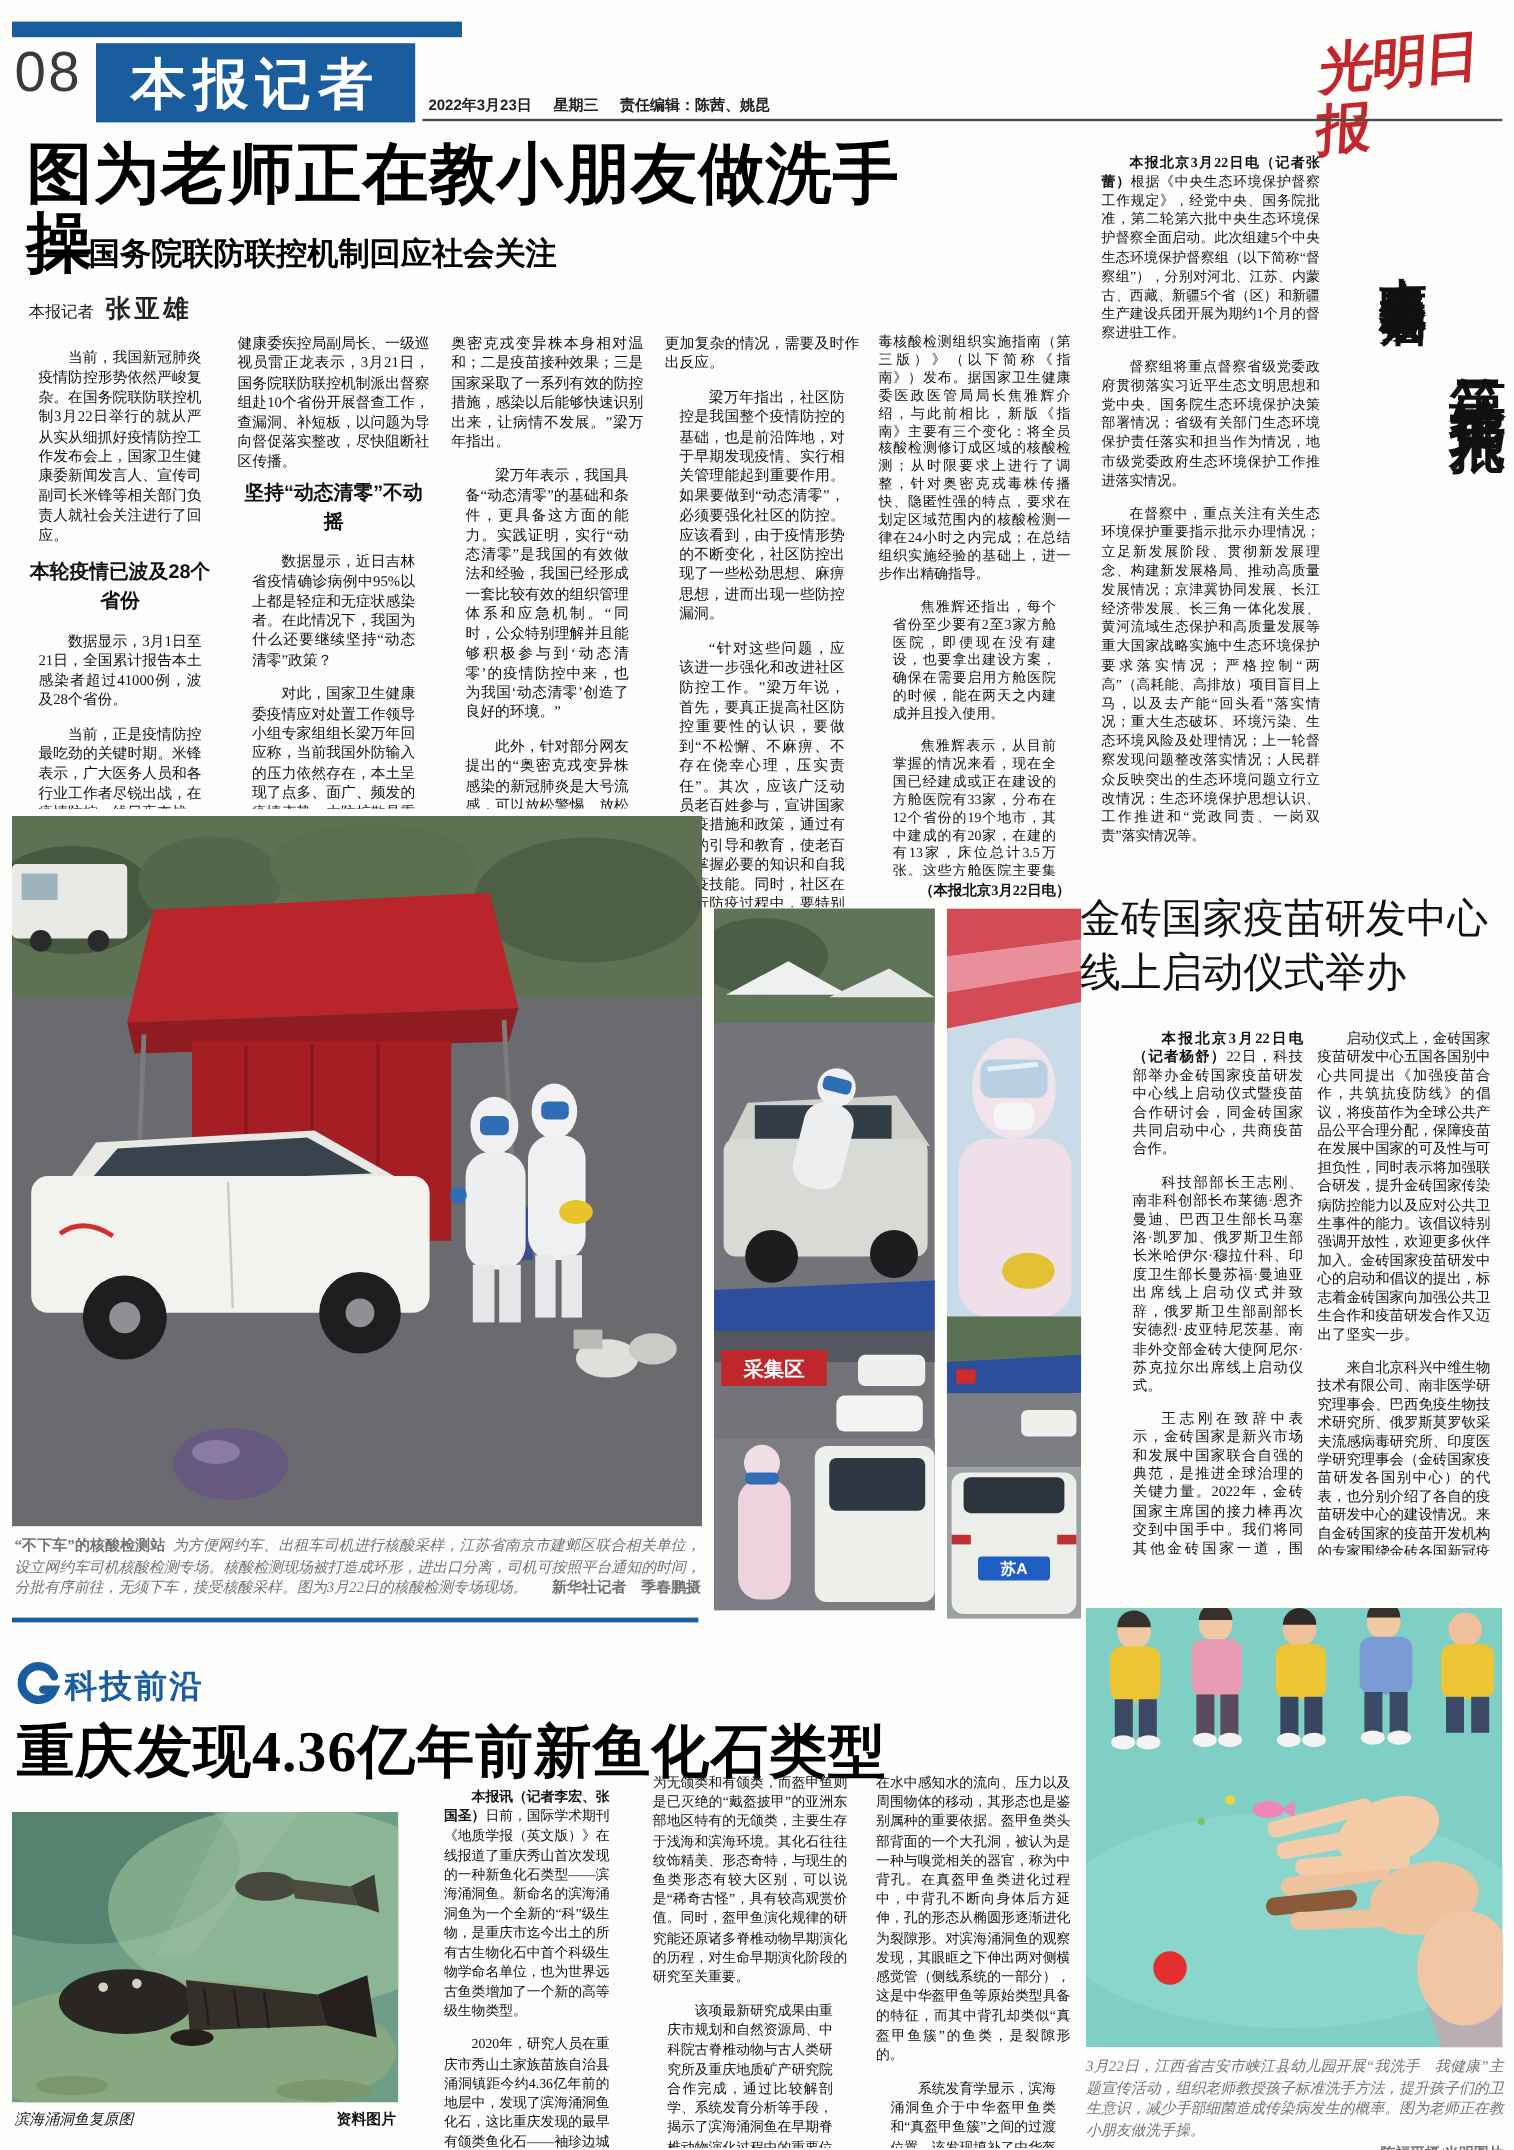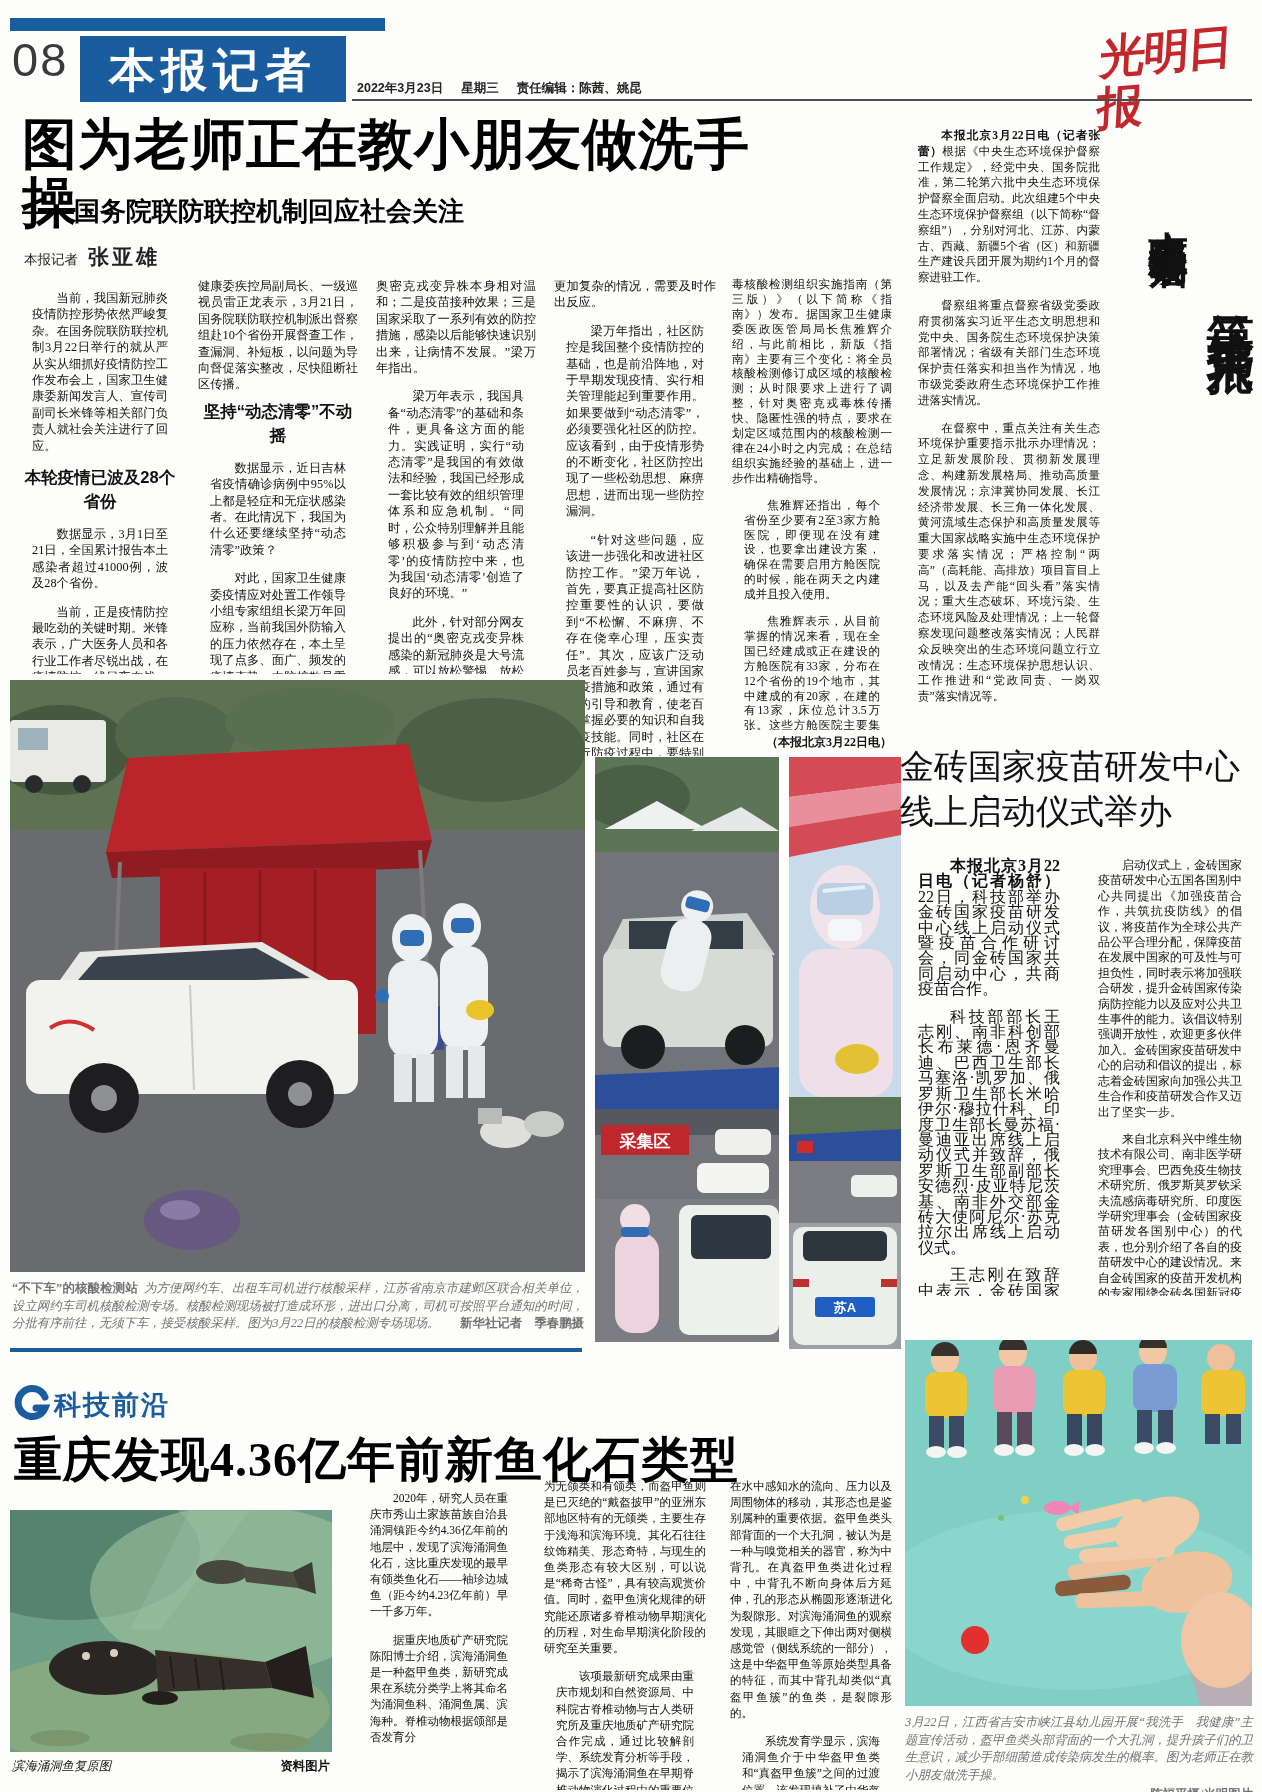--- a/index.html
+++ b/index.html
@@ -243,21 +243,21 @@
   </svg>
 
   <div class="abs caption kai" style="left:12px;top:1280px;width:572px">
     <b class="lead">“不下车”的核酸检测站</b><span>为方便网约车、出租车司机进行核酸采样，江苏省南京市建邺区联合相关单位，设立网约车司机核酸检测专场。核酸检测现场被打造成环形，进出口分离，司机可按照平台通知的时间，分批有序前往，无须下车，接受核酸采样。图为3月22日的核酸检测专场现场。</span><b class="credit-inline">新华社记者　季春鹏摄</b>
   </div>
 
   <div class="abs brics-title">
     <div>金砖国家疫苗研发中心</div>
     <div>线上启动仪式举办</div>
   </div>
-  <div class="abs col" style="left:906px;top:846px;width:166px;height:450px;font-size:16px;line-height:15.4px">
+  <div class="abs col" style="left:932px;top:846px;width:166px;height:450px;font-size:12px;line-height:15.4px">
       <div class="seg-p"><b>本报北京3月22日电（记者杨舒）</b>22日，科技部举办金砖国家疫苗研发中心线上启动仪式暨疫苗合作研讨会，同金砖国家共同启动中心，共商疫苗合作。</div>
       <div class="seg-p">科技部部长王志刚、南非科创部长布莱德·恩齐曼迪、巴西卫生部长马塞洛·凯罗加、俄罗斯卫生部长米哈伊尔·穆拉什科、印度卫生部长曼苏福·曼迪亚出席线上启动仪式并致辞，俄罗斯卫生部副部长安德烈·皮亚特尼茨基、南非外交部金砖大使阿尼尔·苏克拉尔出席线上启动仪式。</div>
       <div class="seg-p">王志刚在致辞中表示，金砖国家是新兴市场和发展中国家联合自强的典范，是推进全球治理的关键力量。2022年，金砖国家主席国的接力棒再次交到中国手中。我们将同其他金砖国家一道，围绕“构建高质量伙伴关系，共创全球发展新时代”这个主题，深化金砖合作，淬炼金砖“成色”，以启动金砖国家疫苗研发中心为契机，推进五国在疫苗联合研发和试验、合作建厂、授权生产、标准互认等方面的交流合作，筑牢抗击疫情的“金砖防线”，展现推动合作抗疫的“金砖担当”，为世界经济复苏传递希望和信心，以实际行动推动构建人类命运共同体。</div>
     </div>
   <div class="abs col" style="left:1086px;top:846px;width:168px;height:450px;font-size:12px;line-height:15.4px">
       <div class="seg-p">启动仪式上，金砖国家疫苗研发中心五国各国别中心共同提出《加强疫苗合作，共筑抗疫防线》的倡议，将疫苗作为全球公共产品公平合理分配，保障疫苗在发展中国家的可及性与可担负性，同时表示将加强联合研发，提升金砖国家传染病防控能力以及应对公共卫生事件的能力。该倡议特别强调开放性，欢迎更多伙伴加入。金砖国家疫苗研发中心的启动和倡议的提出，标志着金砖国家向加强公共卫生合作和疫苗研发合作又迈出了坚实一步。</div>
       <div class="seg-p">来自北京科兴中维生物技术有限公司、南非医学研究理事会、巴西免疫生物技术研究所、俄罗斯莫罗钦采夫流感病毒研究所、印度医学研究理事会（金砖国家疫苗研发各国别中心）的代表，也分别介绍了各自的疫苗研发中心的建设情况。来自金砖国家的疫苗开发机构的专家围绕金砖各国新冠疫苗研发政策、机制，金砖国家抗疫经验分享及如何开展合作有效应对新冠变异株，新冠肺炎疫情之下金砖国家合作应对其他传染病挑战，金砖国家在疫苗研发和临床试验、合作及授权生产等领域如何有效开展合作等议题开展了卓有成效的讨论。</div>
     </div>
 
   <div class="abs bluebar" style="left:10px;top:1348px;width:572px;height:4px"></div>
@@ -292,20 +292,21 @@
     </g>
     <ellipse cx="50" cy="228" rx="30" ry="8" fill="#7a966e"></ellipse>
     <ellipse cx="260" cy="232" rx="40" ry="9" fill="#7a966e"></ellipse>
   </svg>
   <div class="abs fishcap">
     <span class="kai">滨海涌洞鱼复原图</span>
     <b>资料图片</b>
   </div>
 
   <div class="abs col" style="left:358px;top:1478px;width:162px;height:312px;font-size:11.5px;line-height:16.2px">
+      <div class="seg-p"><b>本报讯（记者李宏、张国圣）</b>日前，国际学术期刊《地质学报（英文版）》在线报道了重庆秀山首次发现的一种新鱼化石类型——滨海涌洞鱼。新命名的滨海涌洞鱼为一个全新的“科”级生物，是重庆市迄今出土的所有古生物化石中首个科级生物学命名单位，也为世界远古鱼类增加了一个新的高等级生物类型。</div>
       <div class="seg-p">2020年，研究人员在重庆市秀山土家族苗族自治县涌洞镇距今约4.36亿年前的地层中，发现了滨海涌洞鱼化石，这比重庆发现的最早有颌类鱼化石——袖珍边城鱼（距今约4.23亿年前）早一千多万年。</div>
       <div class="seg-p">据重庆地质矿产研究院陈阳博士介绍，滨海涌洞鱼是一种盔甲鱼类，新研究成果在系统分类学上将其命名为涌洞鱼科、涌洞鱼属、滨海种。脊椎动物根据颌部是否发育分</div>
     </div>
   <div class="abs col" style="left:544px;top:1478px;width:162px;height:312px;font-size:11.5px;line-height:16.2px">
       <div class="seg-p2">为无颌类和有颌类，而盔甲鱼则是已灭绝的“戴盔披甲”的亚洲东部地区特有的无颌类，主要生存于浅海和滨海环境。其化石往往纹饰精美、形态奇特，与现生的鱼类形态有较大区别，可以说是“稀奇古怪”，具有较高观赏价值。同时，盔甲鱼演化规律的研究能还原诸多脊椎动物早期演化的历程，对生命早期演化阶段的研究至关重要。</div>
       <div class="seg-p">该项最新研究成果由重庆市规划和自然资源局、中科院古脊椎动物与古人类研究所及重庆地质矿产研究院合作完成，通过比较解剖学、系统发育分析等手段，揭示了滨海涌洞鱼在早期脊椎动物演化过程中的重要位置。</div>
       <div class="seg-p">研究表明，盔甲鱼类具有发育的侧线系统，这是一种鱼类和两栖动物所独有的感觉器官，可以用来</div>
     </div>
   <div class="abs col" style="left:730px;top:1478px;width:162px;height:312px;font-size:11.5px;line-height:16.2px">
       <div class="seg-p2">在水中感知水的流向、压力以及周围物体的移动，其形态也是鉴别属种的重要依据。盔甲鱼类头部背面的一个大孔洞，被认为是一种与嗅觉相关的器官，称为中背孔。在真盔甲鱼类进化过程中，中背孔不断向身体后方延伸，孔的形态从椭圆形逐渐进化为裂隙形。对滨海涌洞鱼的观察发现，其眼眶之下伸出两对侧横感觉管（侧线系统的一部分），这是中华盔甲鱼等原始类型具备的特征，而其中背孔却类似“真盔甲鱼簇”的鱼类，是裂隙形的。</div>
@@ -373,17 +374,17 @@
       <rect x="162" y="218" width="92" height="15" rx="7" fill="#eec29d" transform="rotate(-10 208 226)"></rect>
       <rect x="170" y="252" width="92" height="15" rx="7" fill="#eec29d" transform="rotate(-2 216 260)"></rect>
       <ellipse cx="252" cy="186" rx="44" ry="27" fill="#f3cba6" transform="rotate(-20 252 186)"></ellipse>
       <rect x="150" y="168" width="90" height="14" rx="7" fill="#f3cba6" transform="rotate(-14 195 175)"></rect>
       <rect x="158" y="188" width="96" height="14" rx="7" fill="#f3cba6" transform="rotate(-10 206 195)"></rect>
       <rect x="174" y="206" width="96" height="14" rx="7" fill="#f3cba6" transform="rotate(-4 222 213)"></rect>
       <ellipse cx="316" cy="300" rx="40" ry="48" fill="#f1c6a5"></ellipse>
     </g>
   </svg>
   <div class="abs caption kai" style="left:905px;top:1714px;width:348px">
-    <span>3月22日，江西省吉安市峡江县幼儿园开展“我洗手　我健康”主题宣传活动，盔甲鱼类头部背面的一个大孔洞，提升孩子们的卫生意识，减少手部细菌造成传染病发生的概率。图为老师正在教小朋友做洗手操。</span>
+    <span>3月22日，江西省吉安市峡江县幼儿园开展“我洗手　我健康”主题宣传活动，组织老师教授孩子标准洗手方法，提升孩子们的卫生意识，减少手部细菌造成传染病发生的概率。图为老师正在教小朋友做洗手操。</span>
     <span class="credit-block">陈福平摄/光明图片</span>
   </div>
 
 </div>
 
 </body></html>

